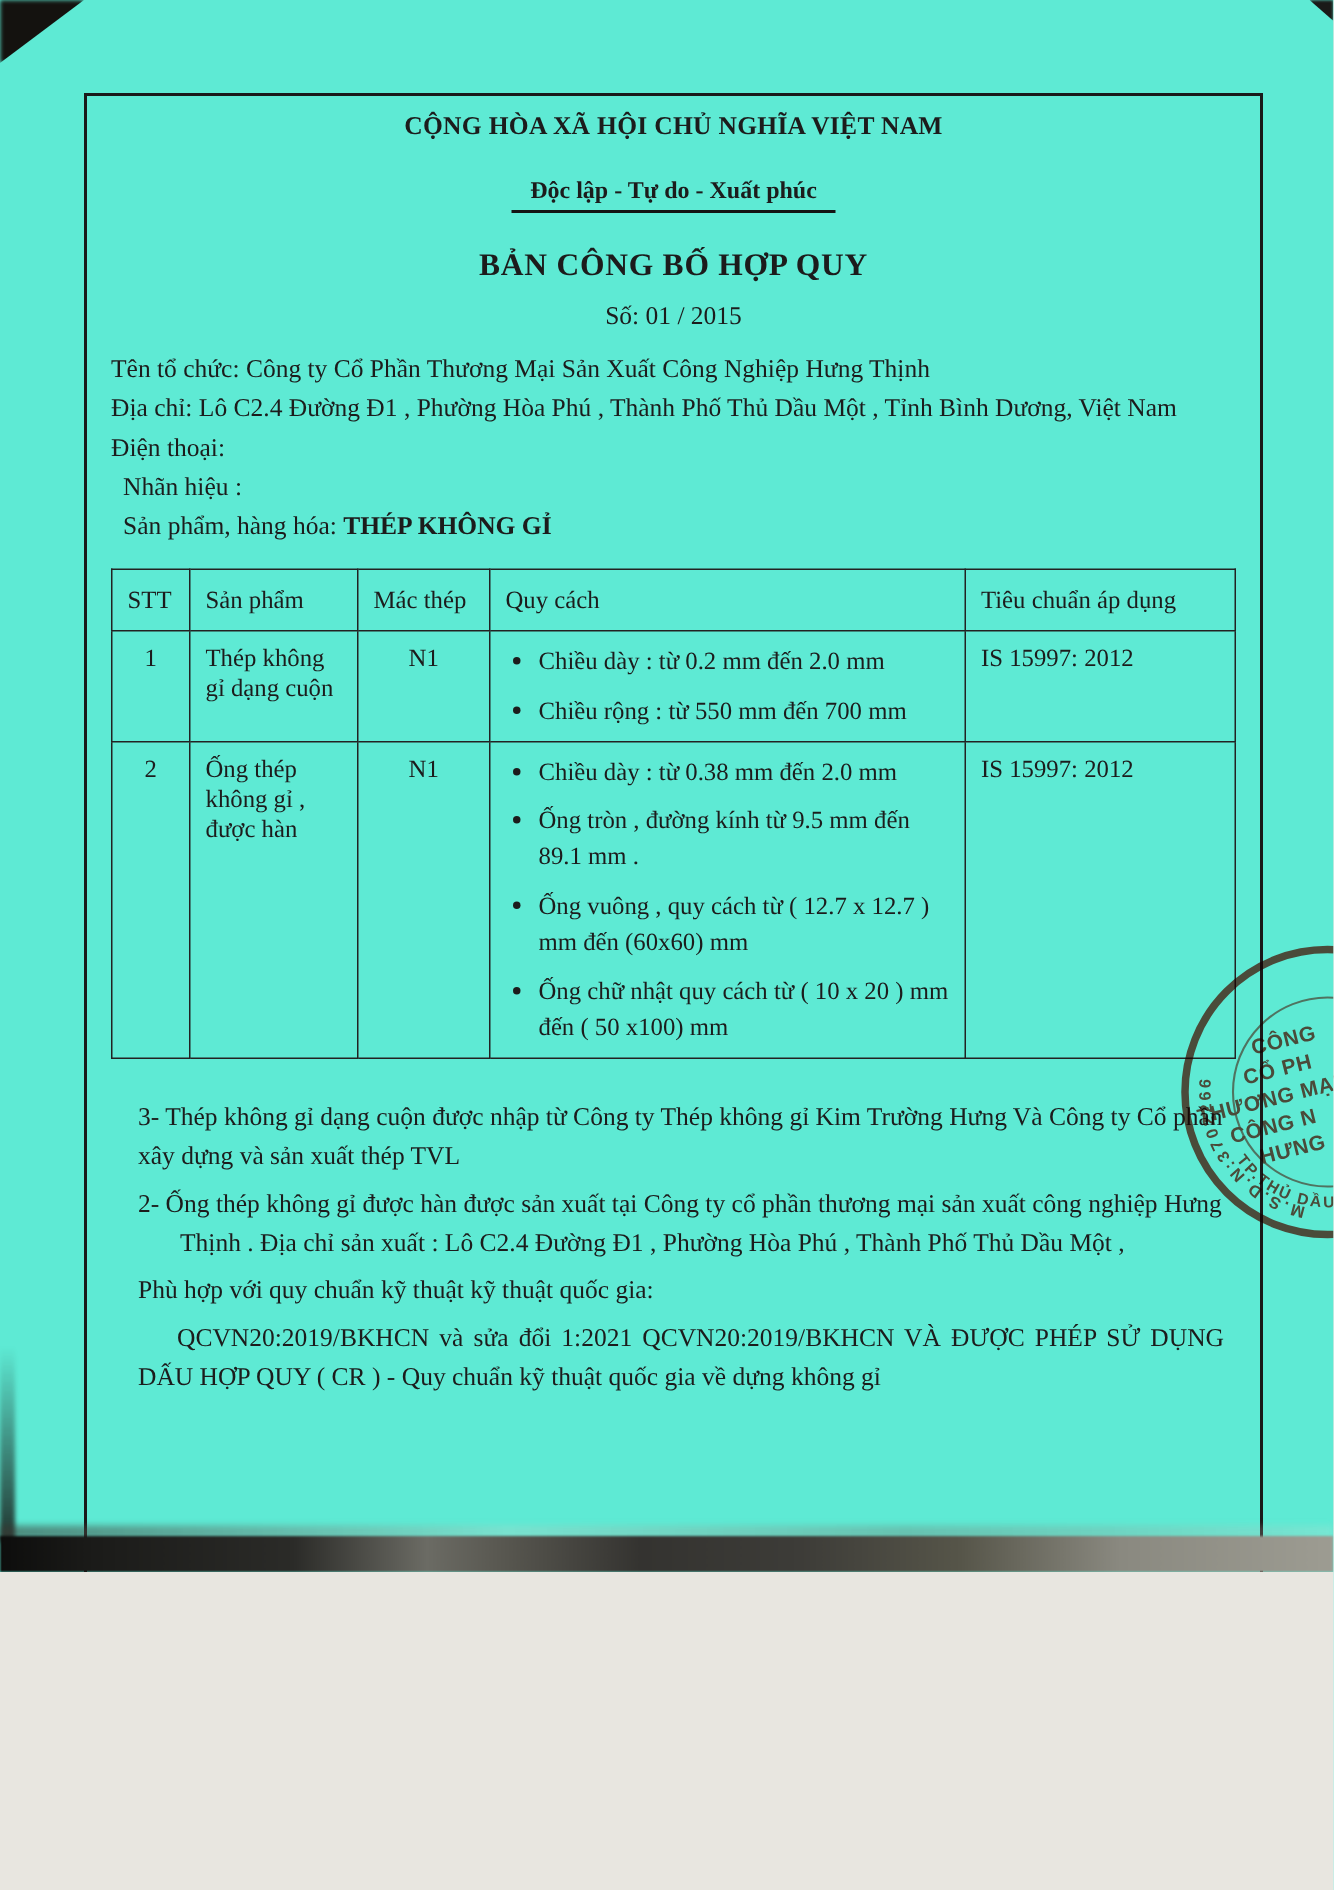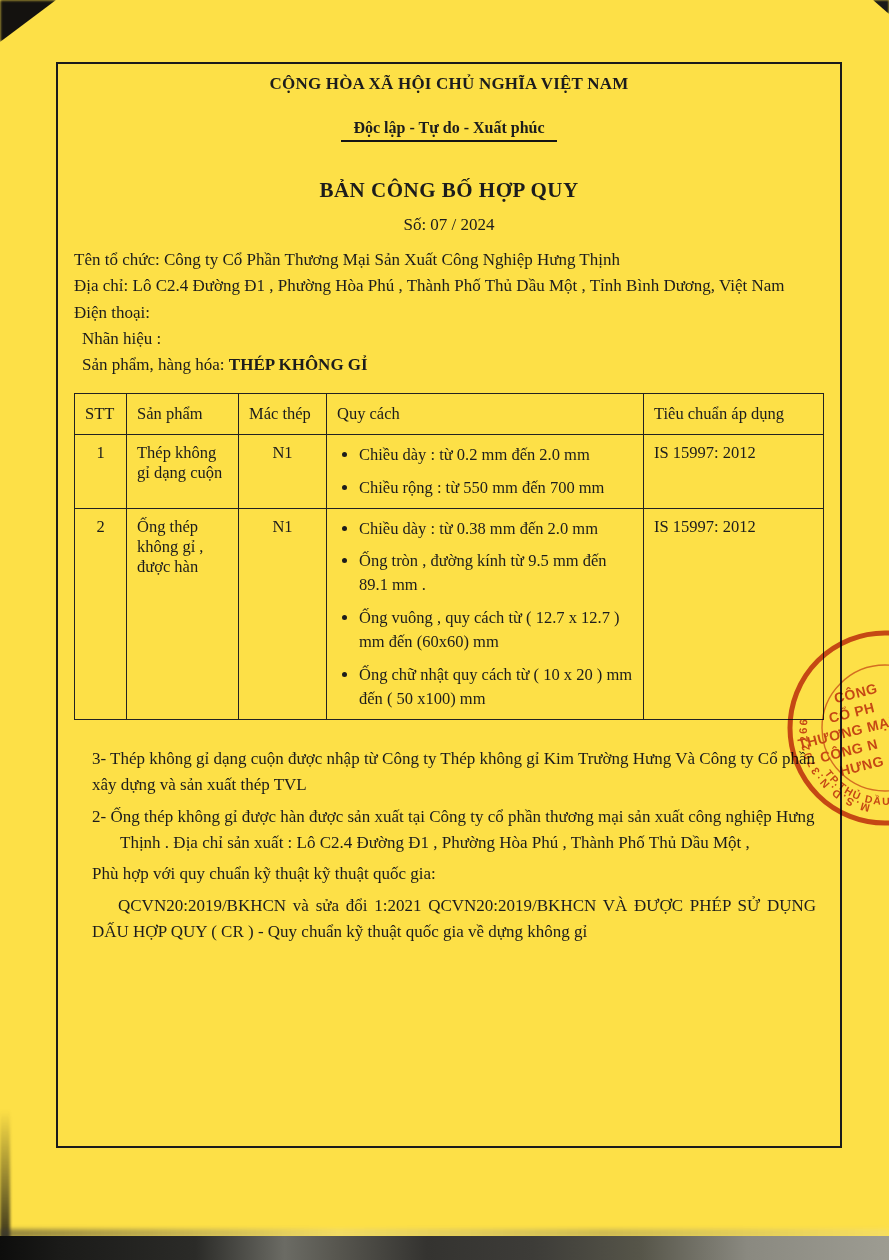--- a/index.html
+++ b/index.html
@@ -1,27 +1,27 @@
 <!DOCTYPE html>
 <html><head>
 <meta charset="utf-8">
 <style>
   html,body{margin:0;padding:0;background:#e8e6e0;}
   .page{
-    position:relative;width:889px;height:1260px;background:#fde047;
+    position:relative;width:889px;height:1048px;background:#5eead4;
     overflow:hidden;font-family:"Liberation Serif","DejaVu Serif",serif;color:#1c1c1c;
   }
   .frame{
     position:absolute;left:56px;top:62px;width:786px;height:1086px;
     border:2px solid #1a1a1a;box-sizing:border-box;padding:10px 16px 0 16px;overflow:hidden;
   }
   .center{text-align:center;}
   .national{font-size:17px;font-weight:bold;letter-spacing:.2px;}
   .motto{display:inline-block;font-size:16px;font-weight:bold;border-bottom:2px solid #141414;padding:2px 12px 3px;margin-top:5px;}
-  .title{font-size:21px;font-weight:bold;margin-top:36px;letter-spacing:.5px;}
+  .title{font-size:21px;font-weight:bold;margin-top:22px;letter-spacing:.5px;}
   .docno{font-size:17px;margin-top:12px;}
   .info{margin-top:12px;font-size:17px;line-height:1.55;}
   .info p{margin:0 0;}
   .indent{padding-left:8px;}
   .bold{font-weight:bold;}
   table.spec{width:100%;border-collapse:collapse;margin-top:14px;font-size:16.5px;}
   .spec th,.spec td{border:1.6px solid #222;padding:8px 10px;vertical-align:top;text-align:left;font-weight:normal;}
   .spec th{padding:10px;}
   td.c{text-align:center;}
   ul.bullets{margin:0;padding-left:20px;}
@@ -48,21 +48,21 @@
 <body>
 
 <div class="page">
 
   <div class="frame">
 
     <div class="center">
       <div class="national">CỘNG HÒA XÃ HỘI CHỦ NGHĨA VIỆT NAM</div><br>
       <span class="motto">Độc lập - Tự do - Xuất phúc</span>
       <div class="title">BẢN CÔNG BỐ HỢP QUY</div>
-      <div class="docno">Số: 07 / 2024</div>
+      <div class="docno">Số: 01 / 2015</div>
     </div>
 
     <div class="info">
       <p>Tên tổ chức: Công ty Cổ Phần Thương Mại Sản Xuất Công Nghiệp Hưng Thịnh</p>
       <p>Địa chỉ: Lô C2.4 Đường Đ1 , Phường Hòa Phú , Thành Phố Thủ Dầu Một , Tỉnh Bình Dương, Việt Nam</p>
       <p>Điện thoại:</p>
       <p class="indent">Nhãn hiệu :</p>
       <p class="indent"><span>Sản phẩm, hàng hóa: </span><span class="bold">THÉP KHÔNG GỈ</span></p>
     </div>
 

